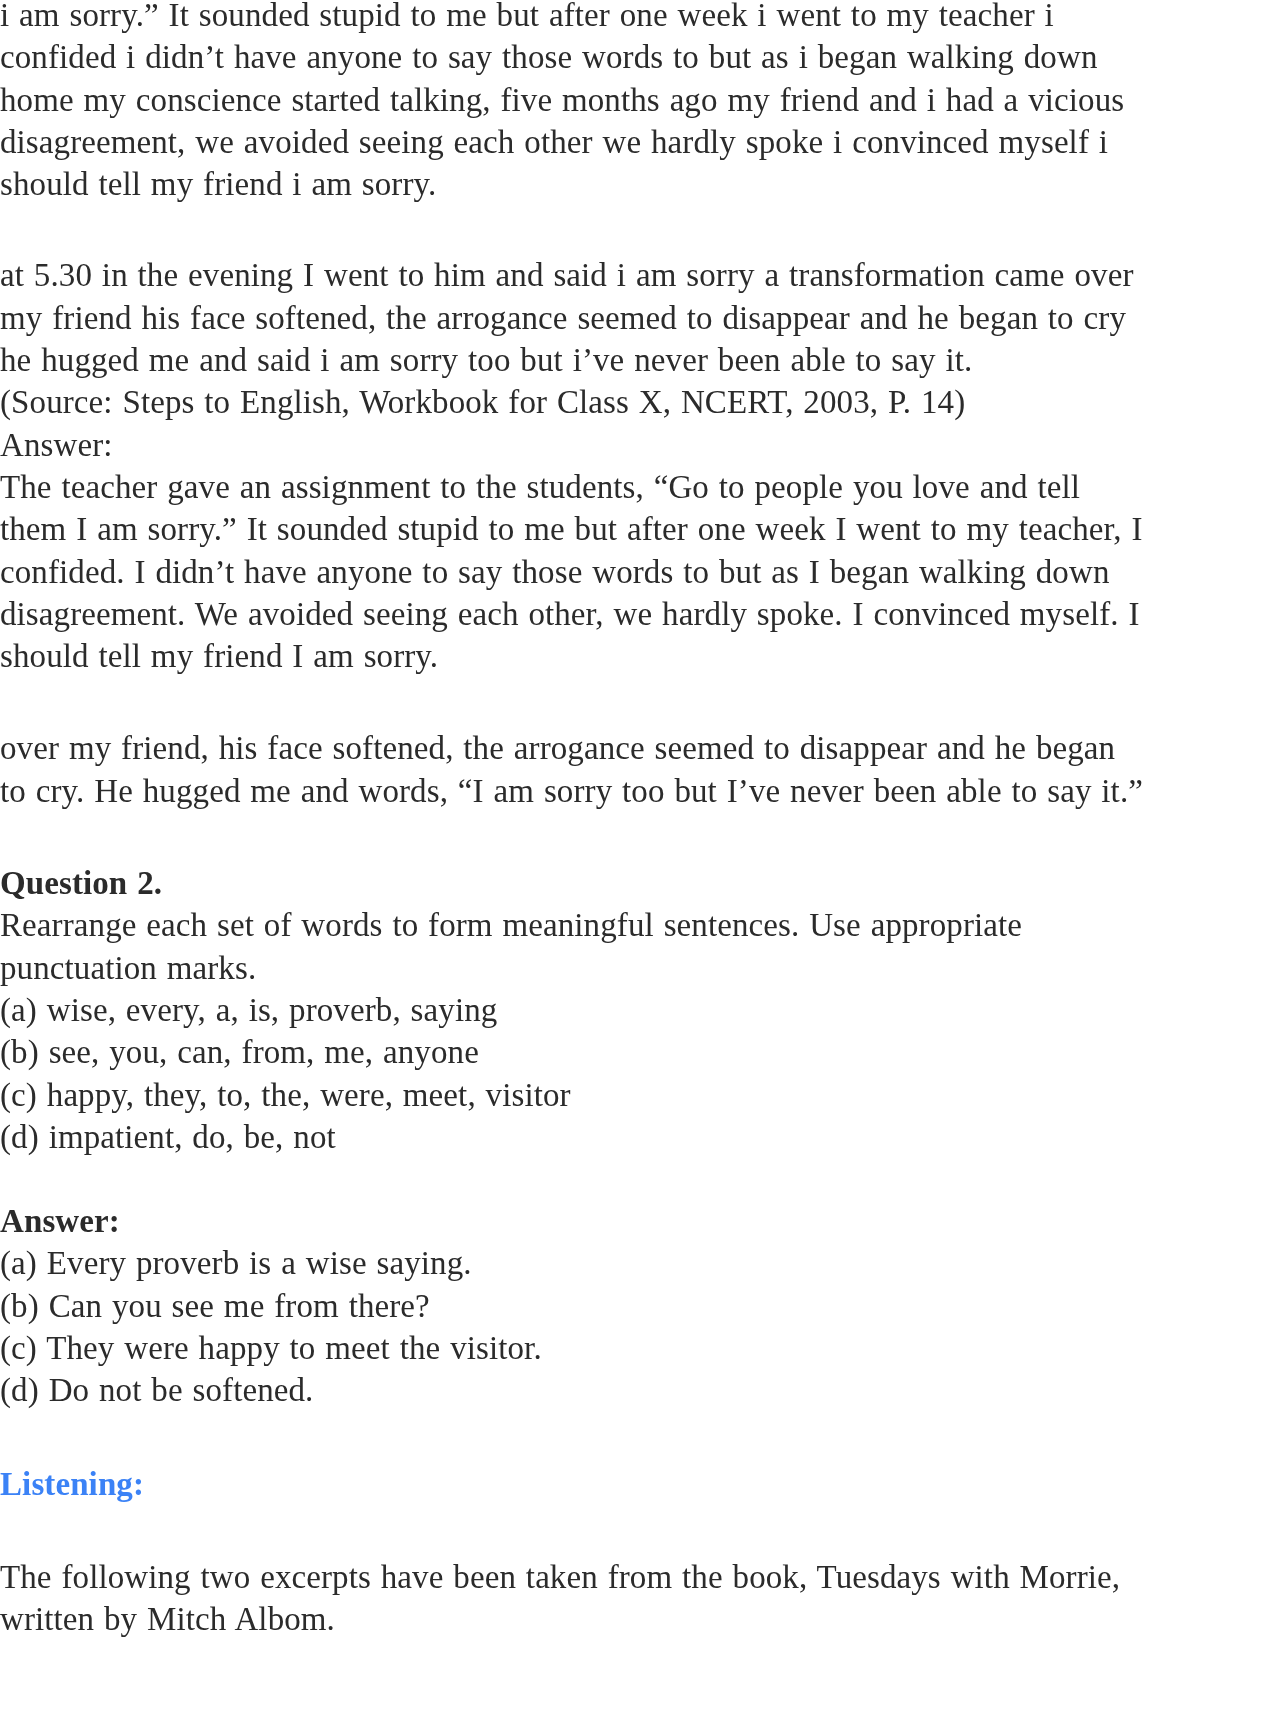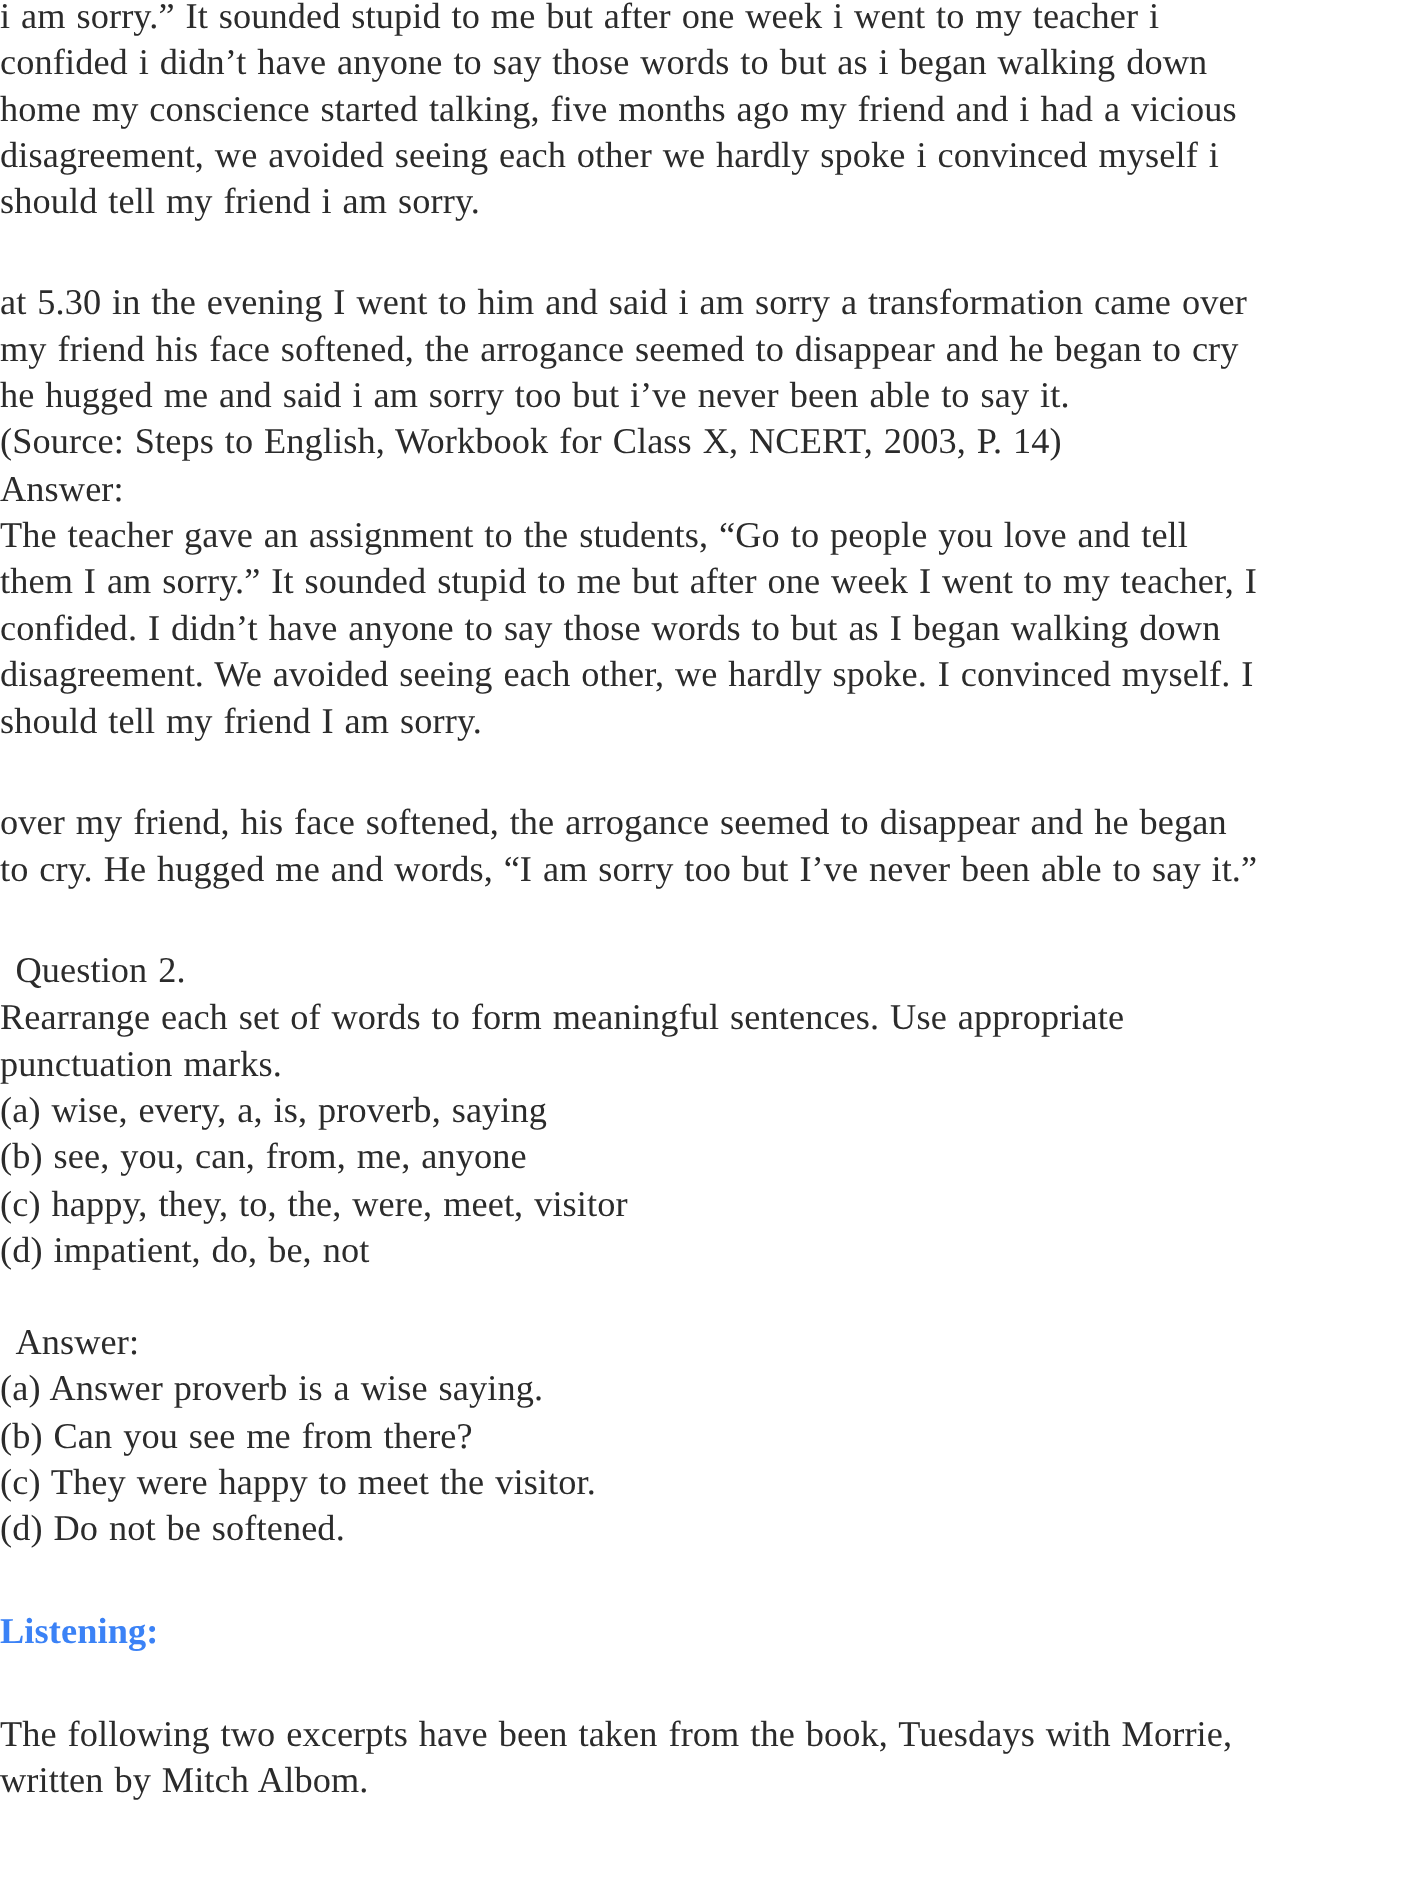--- a/index.html
+++ b/index.html
@@ -27,21 +27,21 @@
     word-spacing: 1.5px;
   }
   .para { margin: 0; }
   .line { display: block; white-space: nowrap; }
   .gap1 { height: 49px; }
   .gap2 { height: 50px; }
   .gap3 { height: 50px; }
   .gap4 { height: 42px; }
   .gap5 { height: 51px; }
   .gap6 { height: 51px; }
-  .bold { font-weight: normal; padding-left: 14px; }
+  .bold { font-weight: bold; }
   .heading-blue {
     font-weight: bold;
     color: #3b82f6;
   }
 </style>
 </head>
 <body>
 
 <div class="page">
 
@@ -87,21 +87,21 @@
     <span class="line">(a) wise, every, a, is, proverb, saying</span>
     <span class="line">(b) see, you, can, from, me, anyone</span>
     <span class="line">(c) happy, they, to, the, were, meet, visitor</span>
     <span class="line">(d) impatient, do, be, not</span>
   </div>
 
   <div class="gap4"></div>
 
   <div class="para">
     <span class="line bold">Answer:</span>
-    <span class="line">(a) Answer proverb is a wise saying.</span>
+    <span class="line">(a) Every proverb is a wise saying.</span>
     <span class="line">(b) Can you see me from there?</span>
     <span class="line">(c) They were happy to meet the visitor.</span>
     <span class="line">(d) Do not be softened.</span>
   </div>
 
   <div class="gap5"></div>
 
   <div class="para">
     <span class="line heading-blue">Listening:</span>
   </div>

